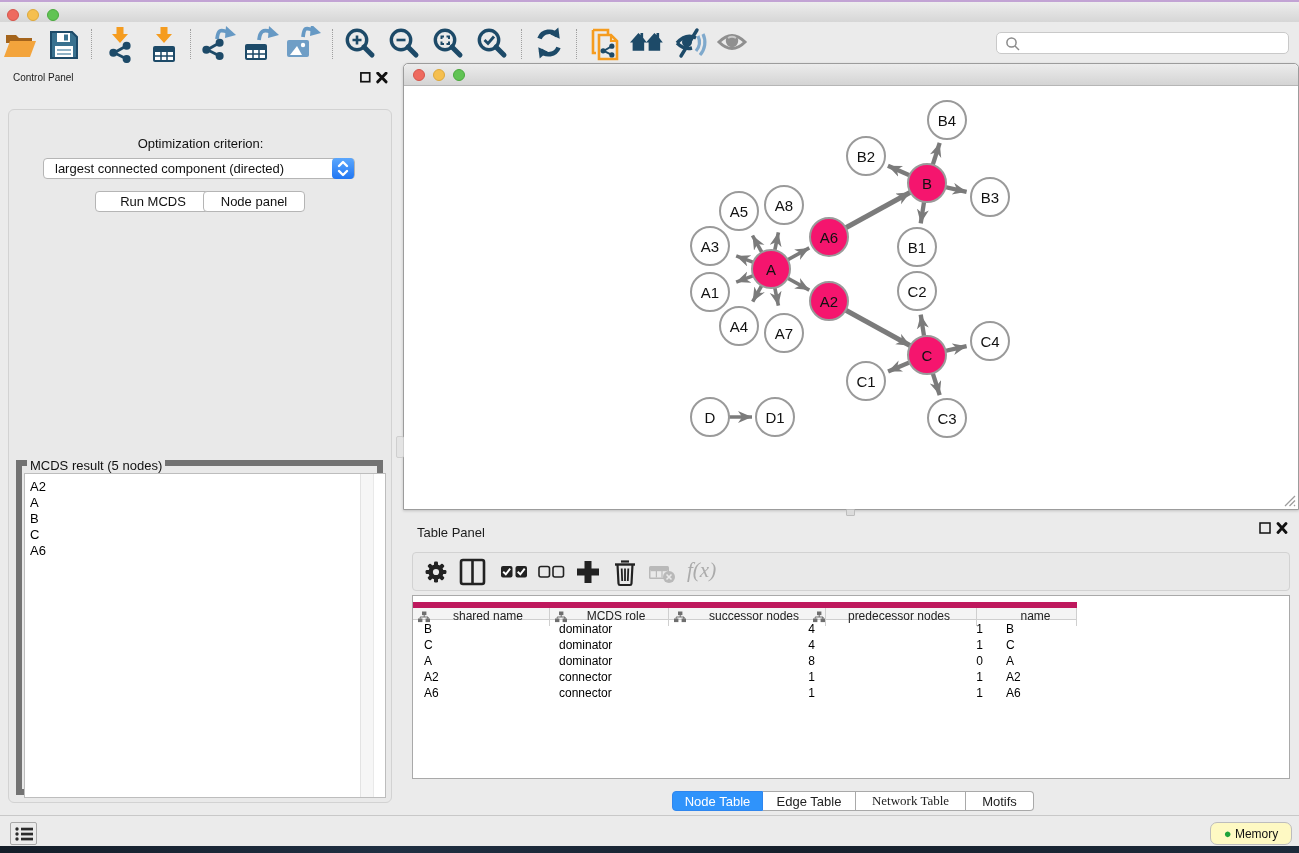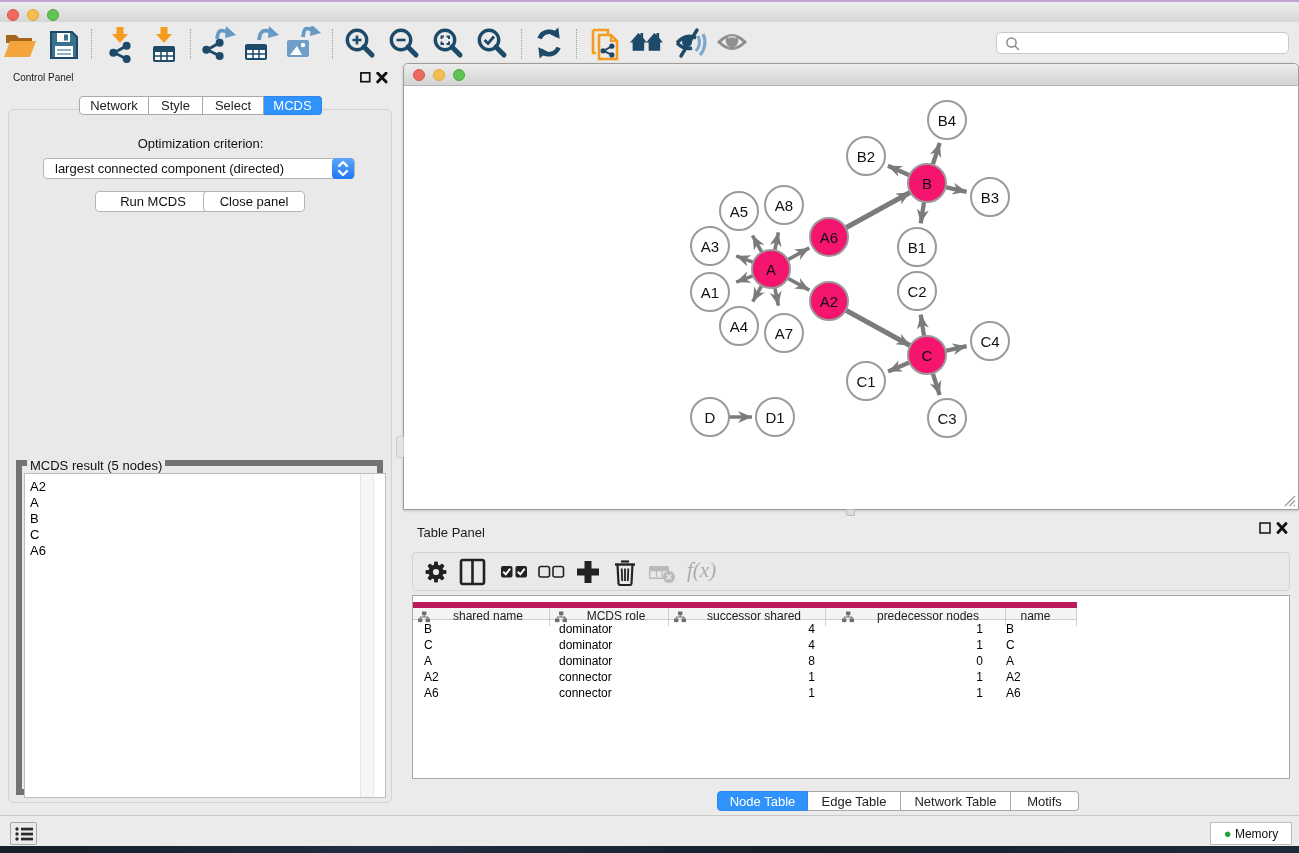--- a/index.html
+++ b/index.html
@@ -52,21 +52,21 @@
 .hicon { position:absolute; left:5px; top:3px; }
 #tbody { position:absolute; left:0; top:25px; width:878px; font-size:12px; color:#000; }
 .trow { position:absolute; height:16px; line-height:16px; width:100%; }
 .td { position:absolute; }
 .tabrow2 { position:absolute; display:flex; font-size:13px; z-index:5; }
 
 
 #statusline { left:0; top:815px; width:1299px; height:0; border-top:1px solid #c8c8c8; }
 #statusbar { left:0; top:816px; width:1299px; height:30px; background:#ebebeb; }
 #sicon { position:absolute; left:10px; top:6px; width:27px; height:23px; border:1px solid #a8a8a8; background:#ebebeb; border-radius:2px; }
-#memory { position:absolute; right:7px; top:6px; width:82px; height:23px; background:#ffffff; border:1px solid #bdbdbd; border-radius:0; font-size:12px; color:#111; line-height:21px; text-align:center; }
+#memory { position:absolute; right:7px; top:6px; width:82px; height:23px; background:#fef9c3; border:1px solid #bdbdbd; border-radius:7px; font-size:12px; color:#111; line-height:21px; text-align:center; }
 #bottomband { left:0; top:846px; width:1299px; height:7px; background:linear-gradient(90deg,#141d28,#1f2f42 30%,#16202c 60%,#1c2a3a); }
 </style>
 </head>
 <body>
 
 <div id="titlebar" class="abs">
   <div class="tl" style="left:7px;background:#ee6a5f;border:0.5px solid #d5554b;"></div>
   <div class="tl" style="left:27px;background:#f5bf4f;border:0.5px solid #dda83b;"></div>
   <div class="tl" style="left:47px;background:#61c354;border:0.5px solid #4aa93e;"></div>
 </div>
@@ -198,35 +198,29 @@
       </svg>
     </div>
 </div>
 
 <div id="cpanel" class="abs">
   <div class="hdr">Control Panel</div>
   <svg class="abs" style="left:360px;top:9px" width="30" height="13">
       <rect x="0.9" y="0.9" width="8.8" height="8.8" fill="none" stroke="#111" stroke-width="1.7"></rect>
       <path d="M17.8 1.2 L26 9.8 M26 1.2 L17.8 9.8" stroke="#111" stroke-width="3" stroke-linecap="round"></path>
     </svg>
-  <div class="tabrow" style="left:79px;top:33px;height:19px;">
-    <div class="tab first" style="width:70px;">Network</div>
-    <div class="tab" style="width:54px;">Style</div>
-    <div class="tab" style="width:61px;">Select</div>
-    <div class="tab sel last" style="width:58px;">MCDS</div>
-  </div>
   <div id="cpane"></div>
   <div id="dropdown">largest connected component (directed)
     <div class="spin"><svg width="22" height="21">
           <path d="M7 8 L11 4 L15 8 M7 13 L11 17 L15 13" fill="none" stroke="#fff" stroke-width="2.4" stroke-linejoin="round" stroke-linecap="round"></path>
         </svg></div>
   </div>
   <div id="optlabel">Optimization criterion:</div>
   <div class="btn" style="left:95px;top:128px;width:116px;">Run MCDS</div>
-  <div class="btn" style="left:203px;top:128px;width:102px;">Close panel</div>
+  <div class="btn" style="left:203px;top:128px;width:102px;">Node panel</div>
   <div id="fieldset">
     <div class="lbl">MCDS result (5 nodes)</div>
     <div class="list">A2<br>A<br>B<br>C<br>A6</div>
     <div class="sb"></div>
   </div>
 </div>
 
 <div id="netwin" class="abs">
   <div class="bar">
     <div class="tl" style="left:9px;top:5px;background:#ee6a5f;border:0.5px solid #d5554b;"></div>
@@ -388,22 +382,22 @@
               <path d="M6.2 4 V6 M2.2 7.6 V6 H10 V7.6 M9.8 6 V7.6" stroke="#6e6e6e" stroke-width="1" fill="none"></path>
             </g>
           </svg><span style="padding-left:14px">MCDS role</span></div>
       <div class="hcell" style="left:256px;width:157px;"><svg class="hicon" width="12" height="12" viewBox="0 0 12 12">
             <g fill="#6e6e6e">
               <rect x="4" y="0.5" width="4.4" height="3.6"></rect>
               <rect x="0" y="7.5" width="4.4" height="3.6"></rect>
               <rect x="7.6" y="7.5" width="4.4" height="3.6"></rect>
               <path d="M6.2 4 V6 M2.2 7.6 V6 H10 V7.6 M9.8 6 V7.6" stroke="#6e6e6e" stroke-width="1" fill="none"></path>
             </g>
-          </svg><span style="padding-left:14px">successor shared</span></div>
-      <div class="hcell" style="left:424px;width:169px;"><svg class="hicon" width="12" height="12" viewBox="0 0 12 12">
+          </svg><span style="padding-left:14px">successor nodes</span></div>
+      <div class="hcell" style="left:395px;width:169px;"><svg class="hicon" width="12" height="12" viewBox="0 0 12 12">
             <g fill="#6e6e6e">
               <rect x="4" y="0.5" width="4.4" height="3.6"></rect>
               <rect x="0" y="7.5" width="4.4" height="3.6"></rect>
               <rect x="7.6" y="7.5" width="4.4" height="3.6"></rect>
               <path d="M6.2 4 V6 M2.2 7.6 V6 H10 V7.6 M9.8 6 V7.6" stroke="#6e6e6e" stroke-width="1" fill="none"></path>
             </g>
           </svg><span style="padding-left:14px">predecessor nodes</span></div>
       <div class="hcell" style="left:582px;width:82px;">name</div>
     </div>
     <div id="tbody">
@@ -438,23 +432,23 @@
 <div class="trow" style="top:64px">
           <span class="td" style="left:11px">A6</span>
           <span class="td" style="left:146px">connector</span>
           <span class="td" style="left:256px;width:146px;text-align:right">1</span>
           <span class="td" style="left:413px;width:157px;text-align:right">1</span>
           <span class="td" style="left:593px">A6</span>
         </div>
 </div>
   </div>
   <div class="tabrow2" style="left:269px;top:275px;height:20px;">
-    <div class="tab first sel" style="width:91px;margin-left:45px;">Node Table</div>
+    <div class="tab first sel" style="width:91px;">Node Table</div>
     <div class="tab" style="width:93px;">Edge Table</div>
-    <div class="tab" style="width:110px;">Network Table</div>
+    <div class="tab" style="width:110px;font-family:Liberation Serif, serif;">Network Table</div>
     <div class="tab last" style="width:68px;">Motifs</div>
   </div>
 </div>
 
 <div id="statusline" class="abs"></div>
 <div id="statusbar" class="abs">
   <div id="sicon">
     <svg width="25" height="21" style="position:absolute;left:3px;top:2px">
         <g fill="#2b2b2b">
           <circle cx="3" cy="4" r="1.7"></circle>

